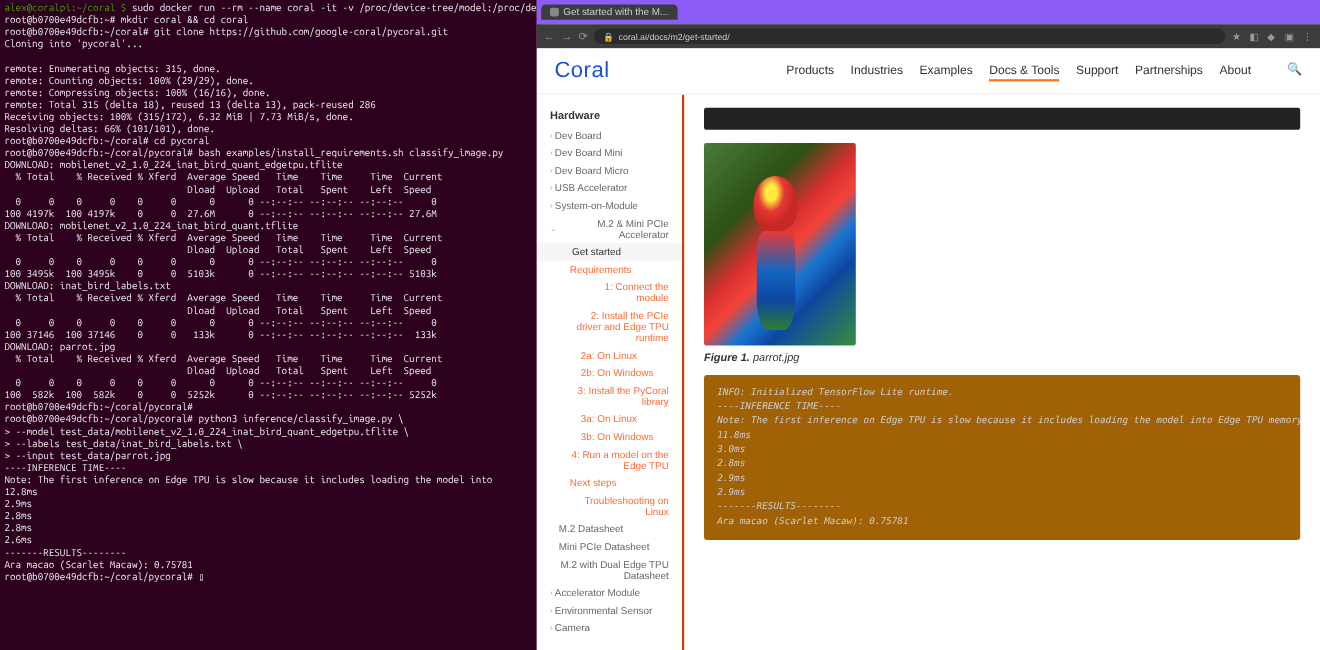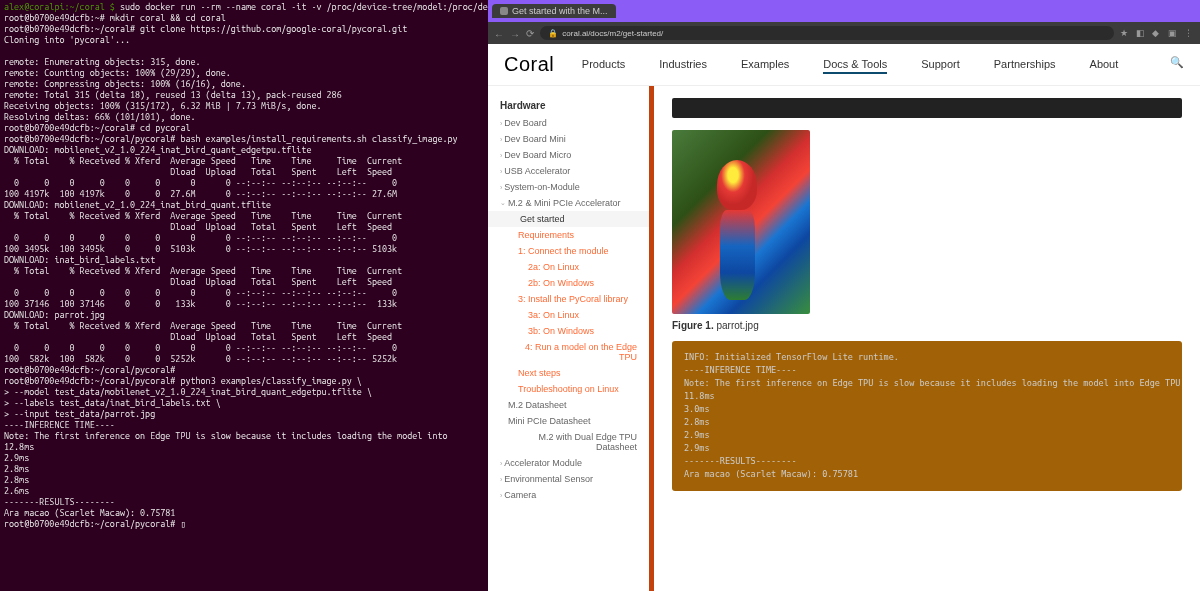--- a/index.html
+++ b/index.html
@@ -12,37 +12,37 @@
 .chrome-tabs { background: #8b5cf6; height: 22px; display: flex; align-items: center; padding: 0 4px; }
 .tab { background: #3c3c3c; color: #ccc; font-size: 9px; padding: 2px 8px; border-radius: 4px 4px 0 0; display: flex; align-items: center; gap: 4px; max-width: 140px; }
 .tab-favicon { width: 8px; height: 8px; background: #888; border-radius: 2px; }
 .chrome-toolbar { background: #3c3c3c; height: 22px; display: flex; align-items: center; padding: 0 6px; gap: 6px; }
 .nav-btn { color: #999; font-size: 10px; cursor: pointer; }
 .addr-bar { flex: 1; background: #2b2b2b; border-radius: 10px; height: 14px; color: #ccc; font-size: 8px; padding: 0 8px; display: flex; align-items: center; gap: 4px; }
 .toolbar-icon { width: 10px; height: 10px; color: #999; font-size: 9px; }
 
 .page { flex: 1; display: flex; flex-direction: column; background: #fff; overflow: hidden; }
 .page-header { height: 42px; border-bottom: 1px solid #eee; display: flex; align-items: center; padding: 0 16px; }
-.logo { color: #000000; font-weight: 300; font-size: 20px; letter-spacing: 0.5px; }
-.nav { margin-left: auto; display: flex; gap: 34px; font-size: 11px; color: #333; padding-left: 14px; }
+.logo { color: #1d4ed8; font-weight: 300; font-size: 20px; letter-spacing: 0.5px; }
+.nav { margin-left: auto; display: flex; gap: 15px; font-size: 11px; color: #333; padding-left: 14px; }
 .nav-item { cursor: pointer; padding: 2px 0; }
-.nav-item.active { border-bottom: 2px solid #0c4a6e; }
+.nav-item.active { border-bottom: 2px solid #f97316; }
 .search-ico { margin-left: 18px; }
 
 .page-body { flex: 1; display: flex; overflow: hidden; }
-.sidebar { width: 166px; border-right: 5px solid #c2410c; padding: 10px 0; font-size: 9px; color: #555; overflow-y: auto; }
+.sidebar { width: 134px; border-right: 2px solid #c2410c; padding: 10px 0; font-size: 9px; color: #555; overflow-y: auto; }
 .sb-h { font-size: 10px; color: #333; padding: 4px 12px; font-weight: 600; }
 .sb-item { padding: 3px 12px; color: #666; display: flex; align-items: center; gap: 2px; cursor: pointer; text-align: right; }
 .sb-item.lv2 { padding-left: 20px; }
 .sb-item.lv3 { padding-left: 30px; color: #ff6b35; }
 .sb-item.lv4 { padding-left: 40px; color: #ff6b35; }
 .sb-item.sel { background: #f5f5f5; color: #333; padding-left: 32px; }
 .chev { font-size: 7px; color: #aaa; }
 
-.content { flex: 1; padding: 12px 18px; overflow-y: auto; font-size: 11px; color: #333; }
+.content { flex: 1; padding: 12px 18px; overflow-y: auto; font-size: 11px; color: #333; font-style: italic; }
 .black-bar { background: #222; height: 20px; border-radius: 2px; margin-bottom: 12px; }
 .parrot-img { width: 138px; height: 184px; background: linear-gradient(135deg, #4a7c3c 0%, #2d5016 30%, #d32f2f 45%, #f44336 55%, #1976d2 65%, #0d47a1 75%, #388e3c 100%); border-radius: 2px; margin-bottom: 6px; position: relative; overflow: hidden; }
 .parrot-img::before { content:''; position:absolute; top:30px; left:45px; width:40px; height:50px; background: radial-gradient(ellipse at 40% 30%, #ffeb3b 15%, #e53935 35%, #c62828 60%); border-radius: 50% 50% 40% 40%; }
 .parrot-img::after { content:''; position:absolute; top:80px; left:48px; width:35px; height:90px; background: linear-gradient(180deg,#e53935 0%, #1565c0 40%, #0d47a1 70%, #2e7d32 100%); border-radius: 20% 20% 30% 30%; }
 .fig-cap { font-size: 10px; margin-bottom: 10px; }
 .fig-cap b { font-weight: 600; }
 .para { font-size: 11px; color: #444; margin: 10px 0; }
 .code-block { background: #a16207; color: #ccc; font-family: monospace; font-size: 8.5px; padding: 10px 12px; border-radius: 3px; white-space: pre; line-height: 13px; margin: 10px 0; overflow-x: auto; }
 </style>
 </head>
@@ -75,21 +75,21 @@
 <span>  % Total    % Received % Xferd  Average Speed   Time    Time     Time  Current
                                  Dload  Upload   Total   Spent    Left  Speed</span>
 <span>  0     0    0     0    0     0      0      0 --:--:-- --:--:-- --:--:--     0
 100 37146  100 37146    0     0   133k      0 --:--:-- --:--:-- --:--:--  133k</span>
 <span>DOWNLOAD: parrot.jpg</span>
 <span>  % Total    % Received % Xferd  Average Speed   Time    Time     Time  Current
                                  Dload  Upload   Total   Spent    Left  Speed</span>
 <span>  0     0    0     0    0     0      0      0 --:--:-- --:--:-- --:--:--     0
 100  582k  100  582k    0     0  5252k      0 --:--:-- --:--:-- --:--:-- 5252k</span>
 <span>root@b0700e49dcfb:~/coral/pycoral#</span>
-<span>root@b0700e49dcfb:~/coral/pycoral#</span> <span>python3 examples/classify_image.py \</span>
+<span>root@b0700e49dcfb:~/coral/pycoral#</span> <span>python3 inference/classify_image.py \</span>
 <span>&gt; --model test_data/mobilenet_v2_1.0_224_inat_bird_quant_edgetpu.tflite \</span>
 <span>&gt; --labels test_data/inat_bird_labels.txt \</span>
 <span>&gt; --input test_data/parrot.jpg</span>
 <span>----INFERENCE TIME----</span>
 <span>Note: The first inference on Edge TPU is slow because it includes loading the model into</span>
 <span>12.8ms</span>
 <span>2.9ms</span>
 <span>2.8ms</span>
 <span>2.8ms</span>
 <span>2.6ms</span>
@@ -155,20 +155,21 @@
             <span class="chev">›</span>
             <span>System-on-Module</span>
           </div>
         <div class="sb-item">
             <span class="chev">⌄</span>
             <span>M.2 &amp; Mini PCIe Accelerator</span>
           </div>
         <div class="sb-item lv2 sel">Get started</div>
         <div class="sb-item lv3">Requirements</div>
         <div class="sb-item lv3">1: Connect the module</div>
+        <div class="sb-item lv3">2: Install the PCIe driver and Edge TPU runtime</div>
         <div class="sb-item lv4">2a: On Linux</div>
         <div class="sb-item lv4">2b: On Windows</div>
         <div class="sb-item lv3">3: Install the PyCoral library</div>
         <div class="sb-item lv4">3a: On Linux</div>
         <div class="sb-item lv4">3b: On Windows</div>
         <div class="sb-item lv3">4: Run a model on the Edge TPU</div>
         <div class="sb-item lv3">Next steps</div>
         <div class="sb-item lv3">Troubleshooting on Linux</div>
         <div class="sb-item lv2">M.2 Datasheet</div>
         <div class="sb-item lv2">Mini PCIe Datasheet</div>

